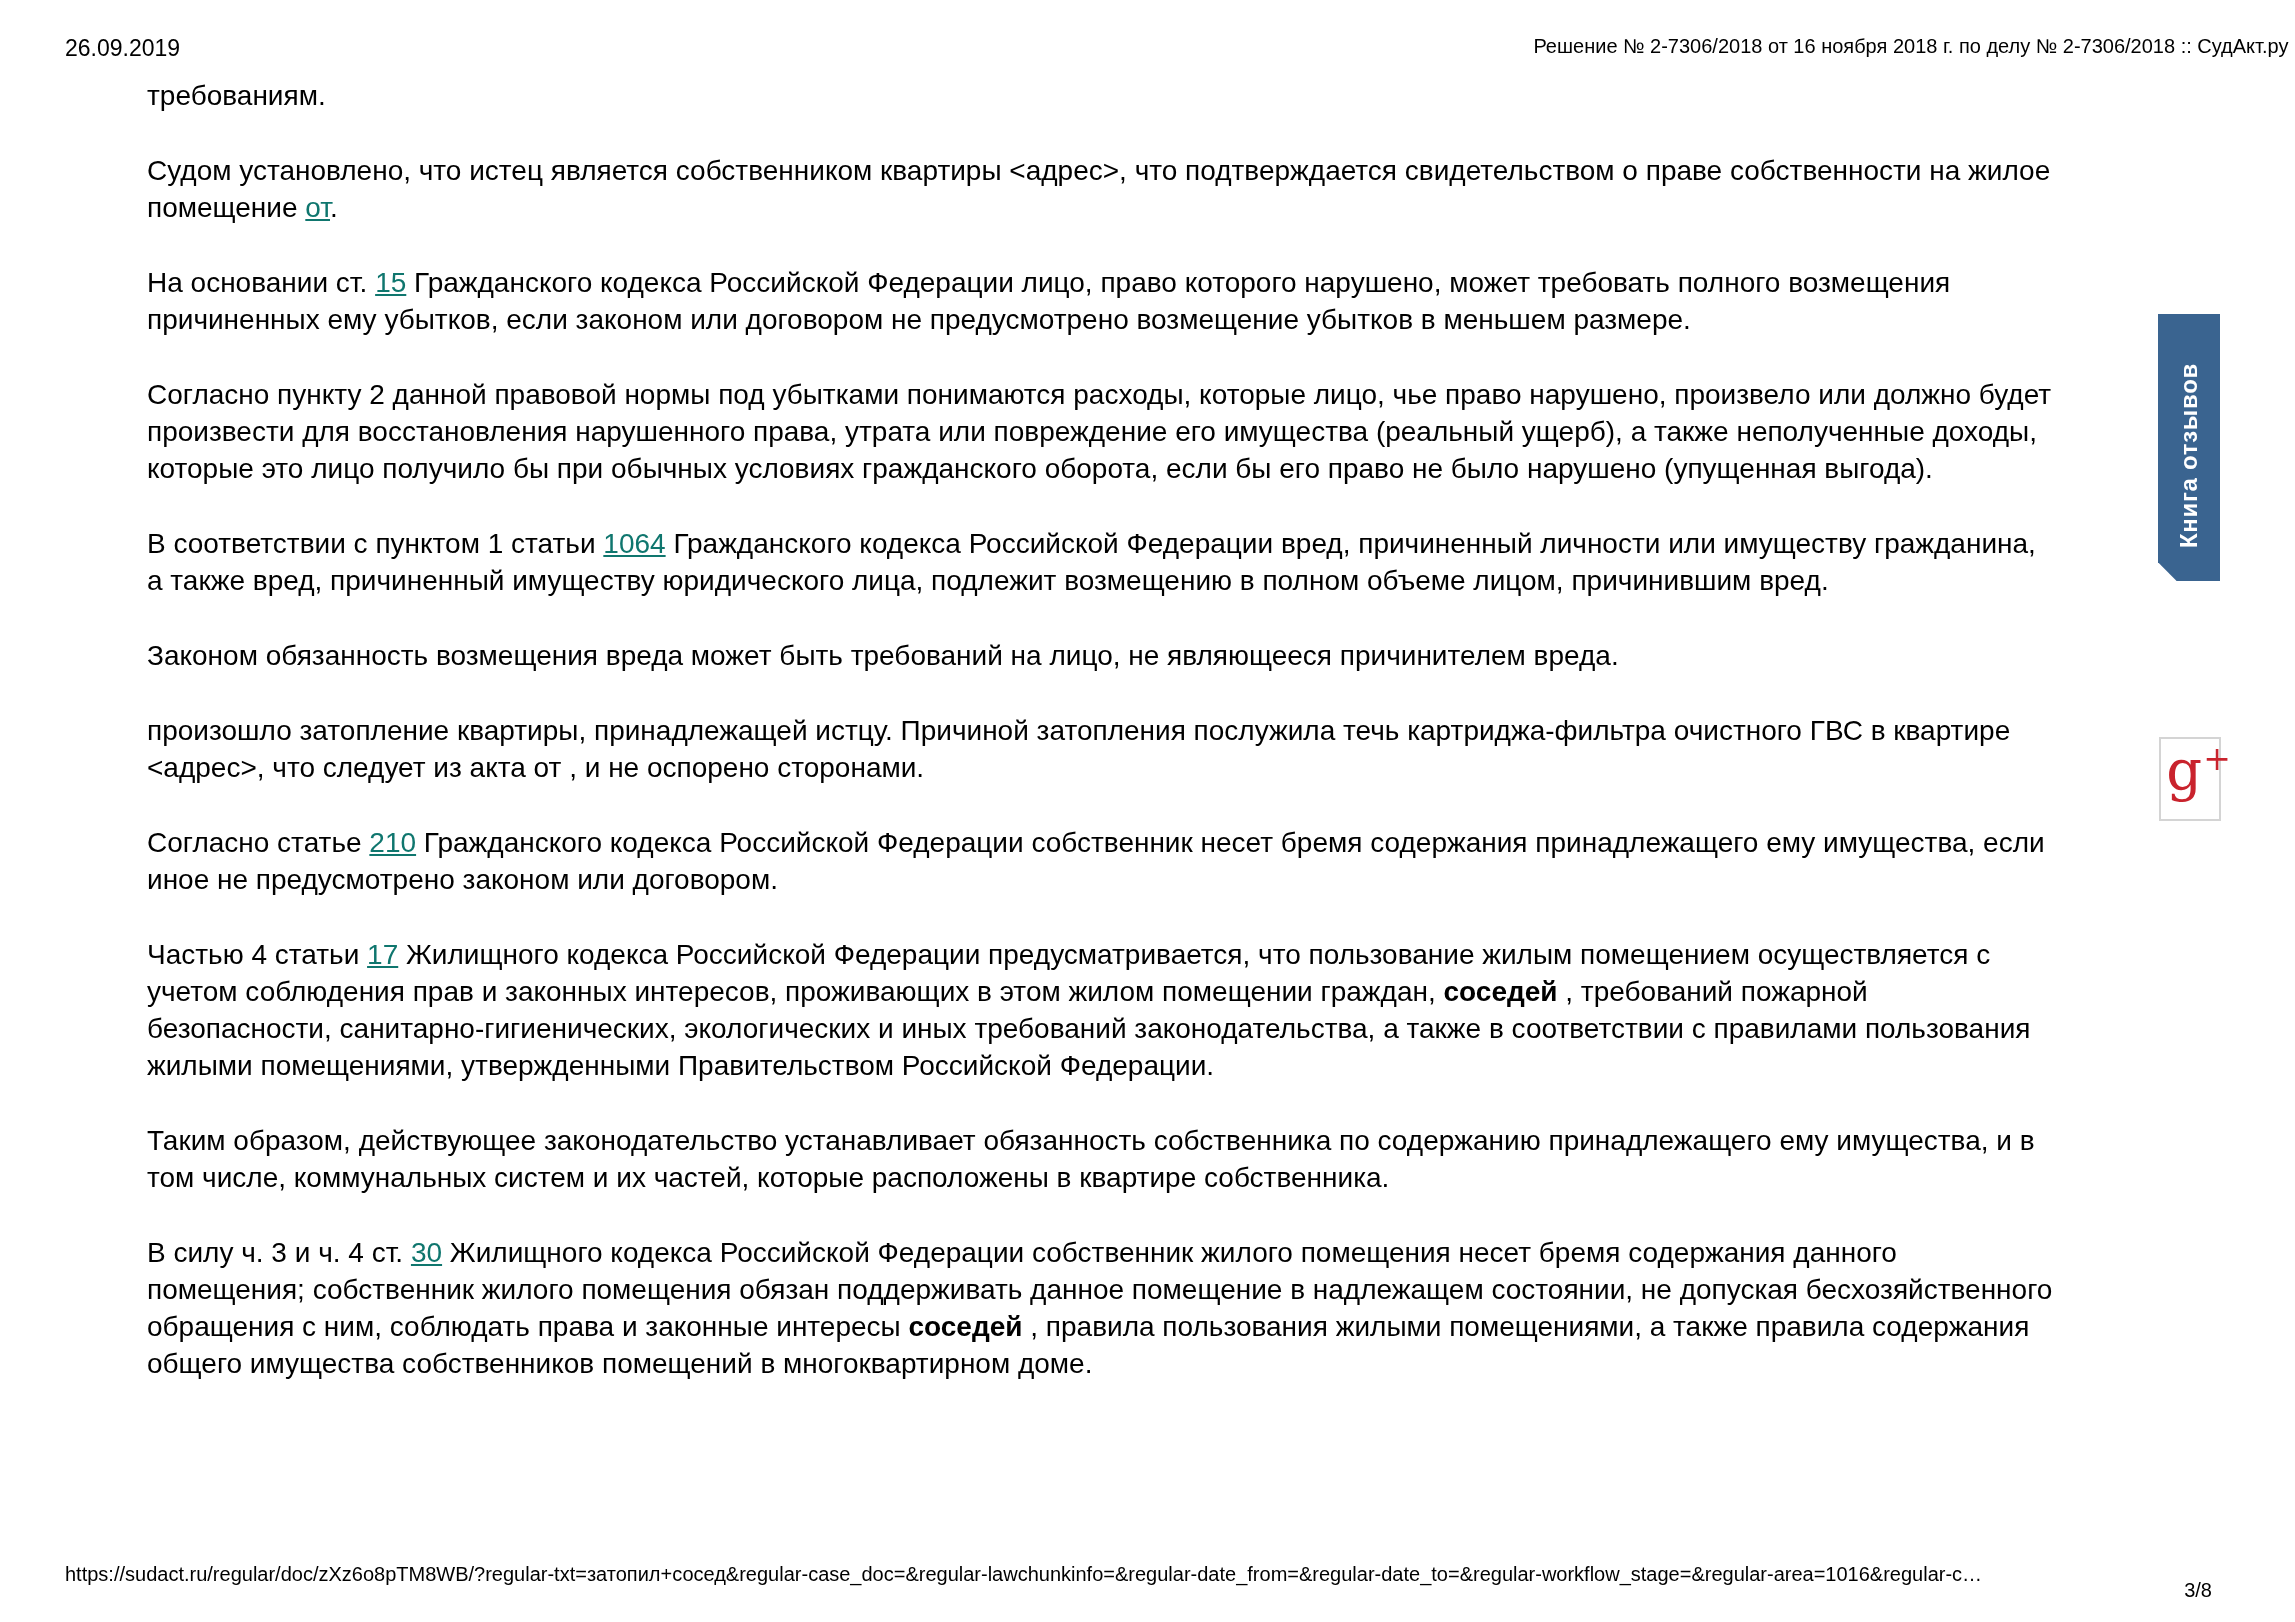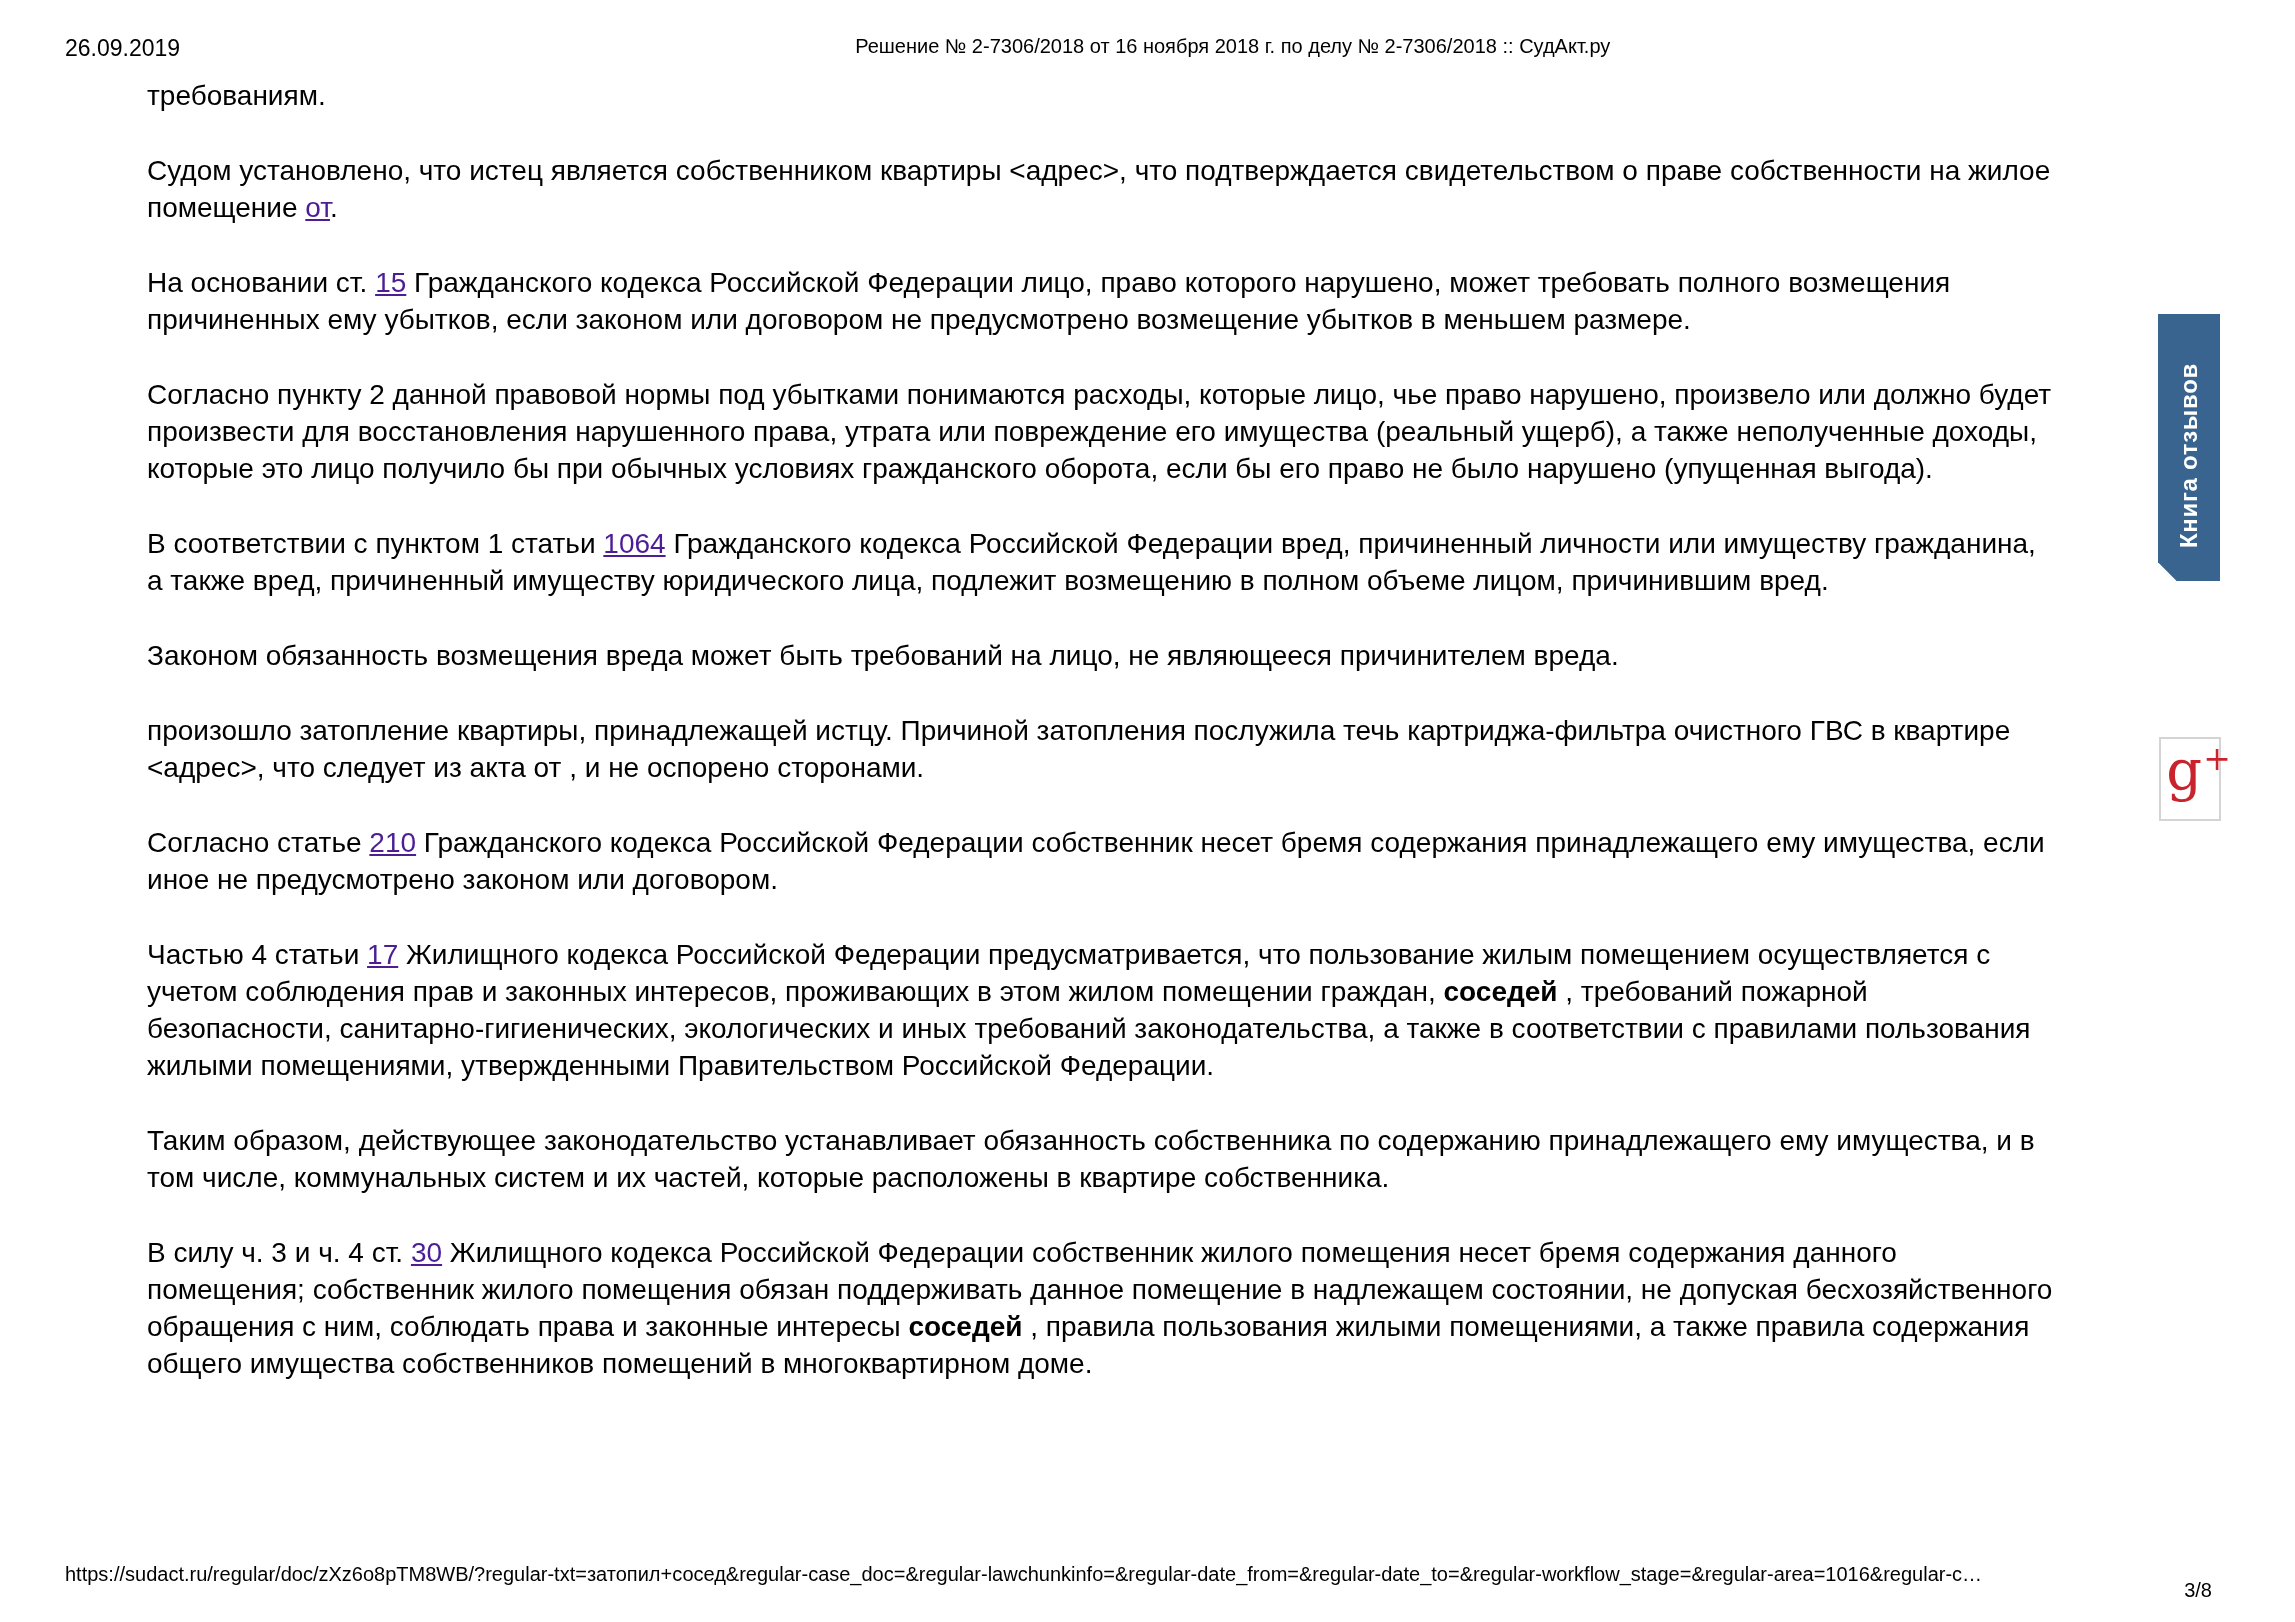--- a/index.html
+++ b/index.html
@@ -19,37 +19,37 @@
     left: 65px;
     top: 35px;
     font-size: 23px;
     white-space: nowrap;
   }
   .header-title {
     position: absolute;
     left: 177px;
     right: 6.5px;
     top: 35px;
-    text-align: center;
+    text-align: right;
     font-size: 20px;
     white-space: nowrap;
   }
 
   
   .doc {
     position: absolute;
     left: 147px;
     top: 77px;
     width: 1914px;
     font-size: 28px;
     line-height: 37px;
   }
   .doc p { margin: 0 8px 38px 0; }
   .doc a.doc-link {
-    color: #4c1d95;
+    color: #0f766e;
     text-decoration: underline;
     cursor: pointer;
   }
   .doc b { font-weight: bold; }
 
   
   .feedback-tab {
     position: absolute;
     left: 2158px;
     top: 314px;

